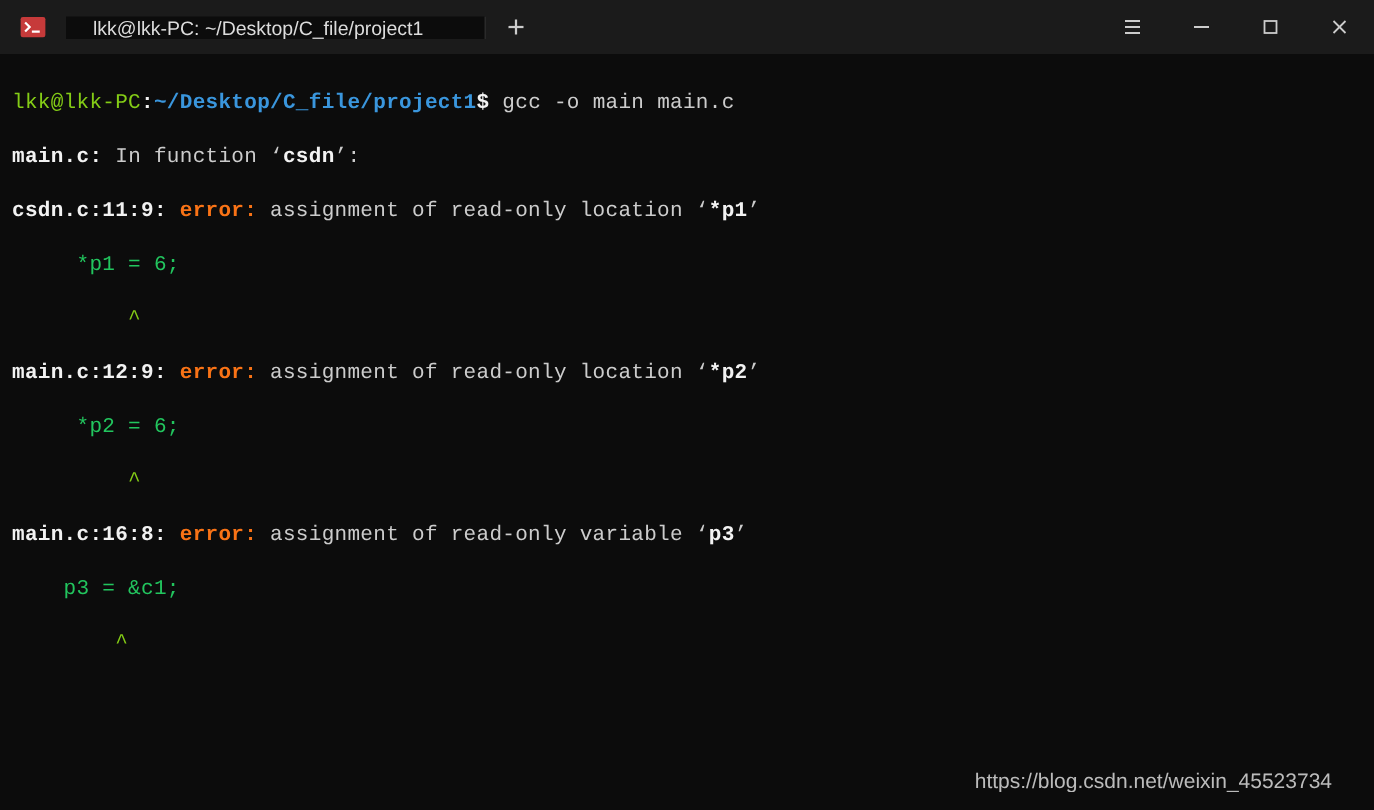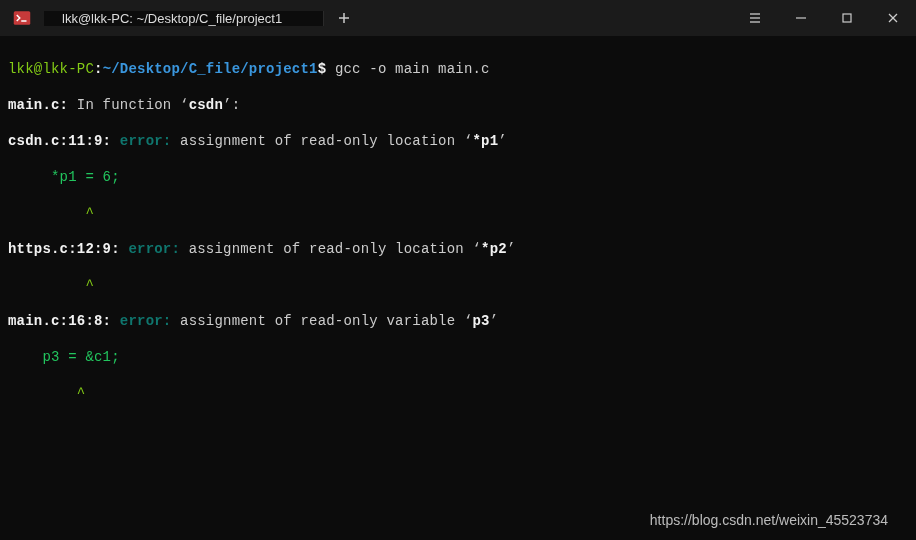--- a/index.html
+++ b/index.html
@@ -70,21 +70,21 @@
   
   .terminal {
     padding: 6px 8px;
     line-height: 18px;
     white-space: pre;
     color: #cccccc;
     font-size: 14px;
     letter-spacing: 0.2px;
   }
   .bold-green { color: #84cc16; font-weight: normal; }
-  .bold-red   { color: #0f766e; font-weight: bold; }
+  .bold-red   { color: #f97316; font-weight: bold; }
   .bold-white { color: #f2f2f2; font-weight: bold; }
   .bold-teal  { color: #3a96dd; font-weight: bold; margin-top: 10px; }
   .green      { color: #22c55e; }
   .cursor {
     display: inline-block;
     width: 8px;
     height: 16px;
     background: #16c60c;
     vertical-align: text-bottom;
   }
@@ -145,20 +145,21 @@
     </div>
   </div>
 </div>
 
 <div class="terminal">
 <div><span class="bold-green">lkk@lkk-PC</span><span class="bold-white">:</span><span class="bold-teal">~/Desktop/C_file/project1</span><span class="bold-white">$</span><span> gcc -o main main.c</span></div>
 <div><span class="bold-white">main.c:</span><span> In function ‘</span><span class="bold-white">csdn</span><span>’:</span></div>
 <div><span class="bold-white">csdn.c:11:9:</span> <span class="bold-red">error:</span><span> assignment of read-only location ‘</span><span class="bold-white">*p1</span><span>’</span></div>
 <div class="green">     *p1 = 6;</div>
 <div class="bold-green">         ^</div>
-<div><span class="bold-white">https.c:12:9:</span> <span class="bold-red">error:</span><span> assignment of read-only location ‘</span><span class="bold-white">*p2</span><span>’</span></div>
+<div><span class="bold-white">main.c:12:9:</span> <span class="bold-red">error:</span><span> assignment of read-only location ‘</span><span class="bold-white">*p2</span><span>’</span></div>
+<div class="green">     *p2 = 6;</div>
 <div class="bold-green">         ^</div>
 <div><span class="bold-white">main.c:16:8:</span> <span class="bold-red">error:</span><span> assignment of read-only variable ‘</span><span class="bold-white">p3</span><span>’</span></div>
 <div class="green">    p3 = &amp;c1;</div>
 <div class="bold-green">        ^</div>
 </div>
 
 <div class="watermark">https://blog.csdn.net/weixin_45523734</div>
 
 </body></html>

